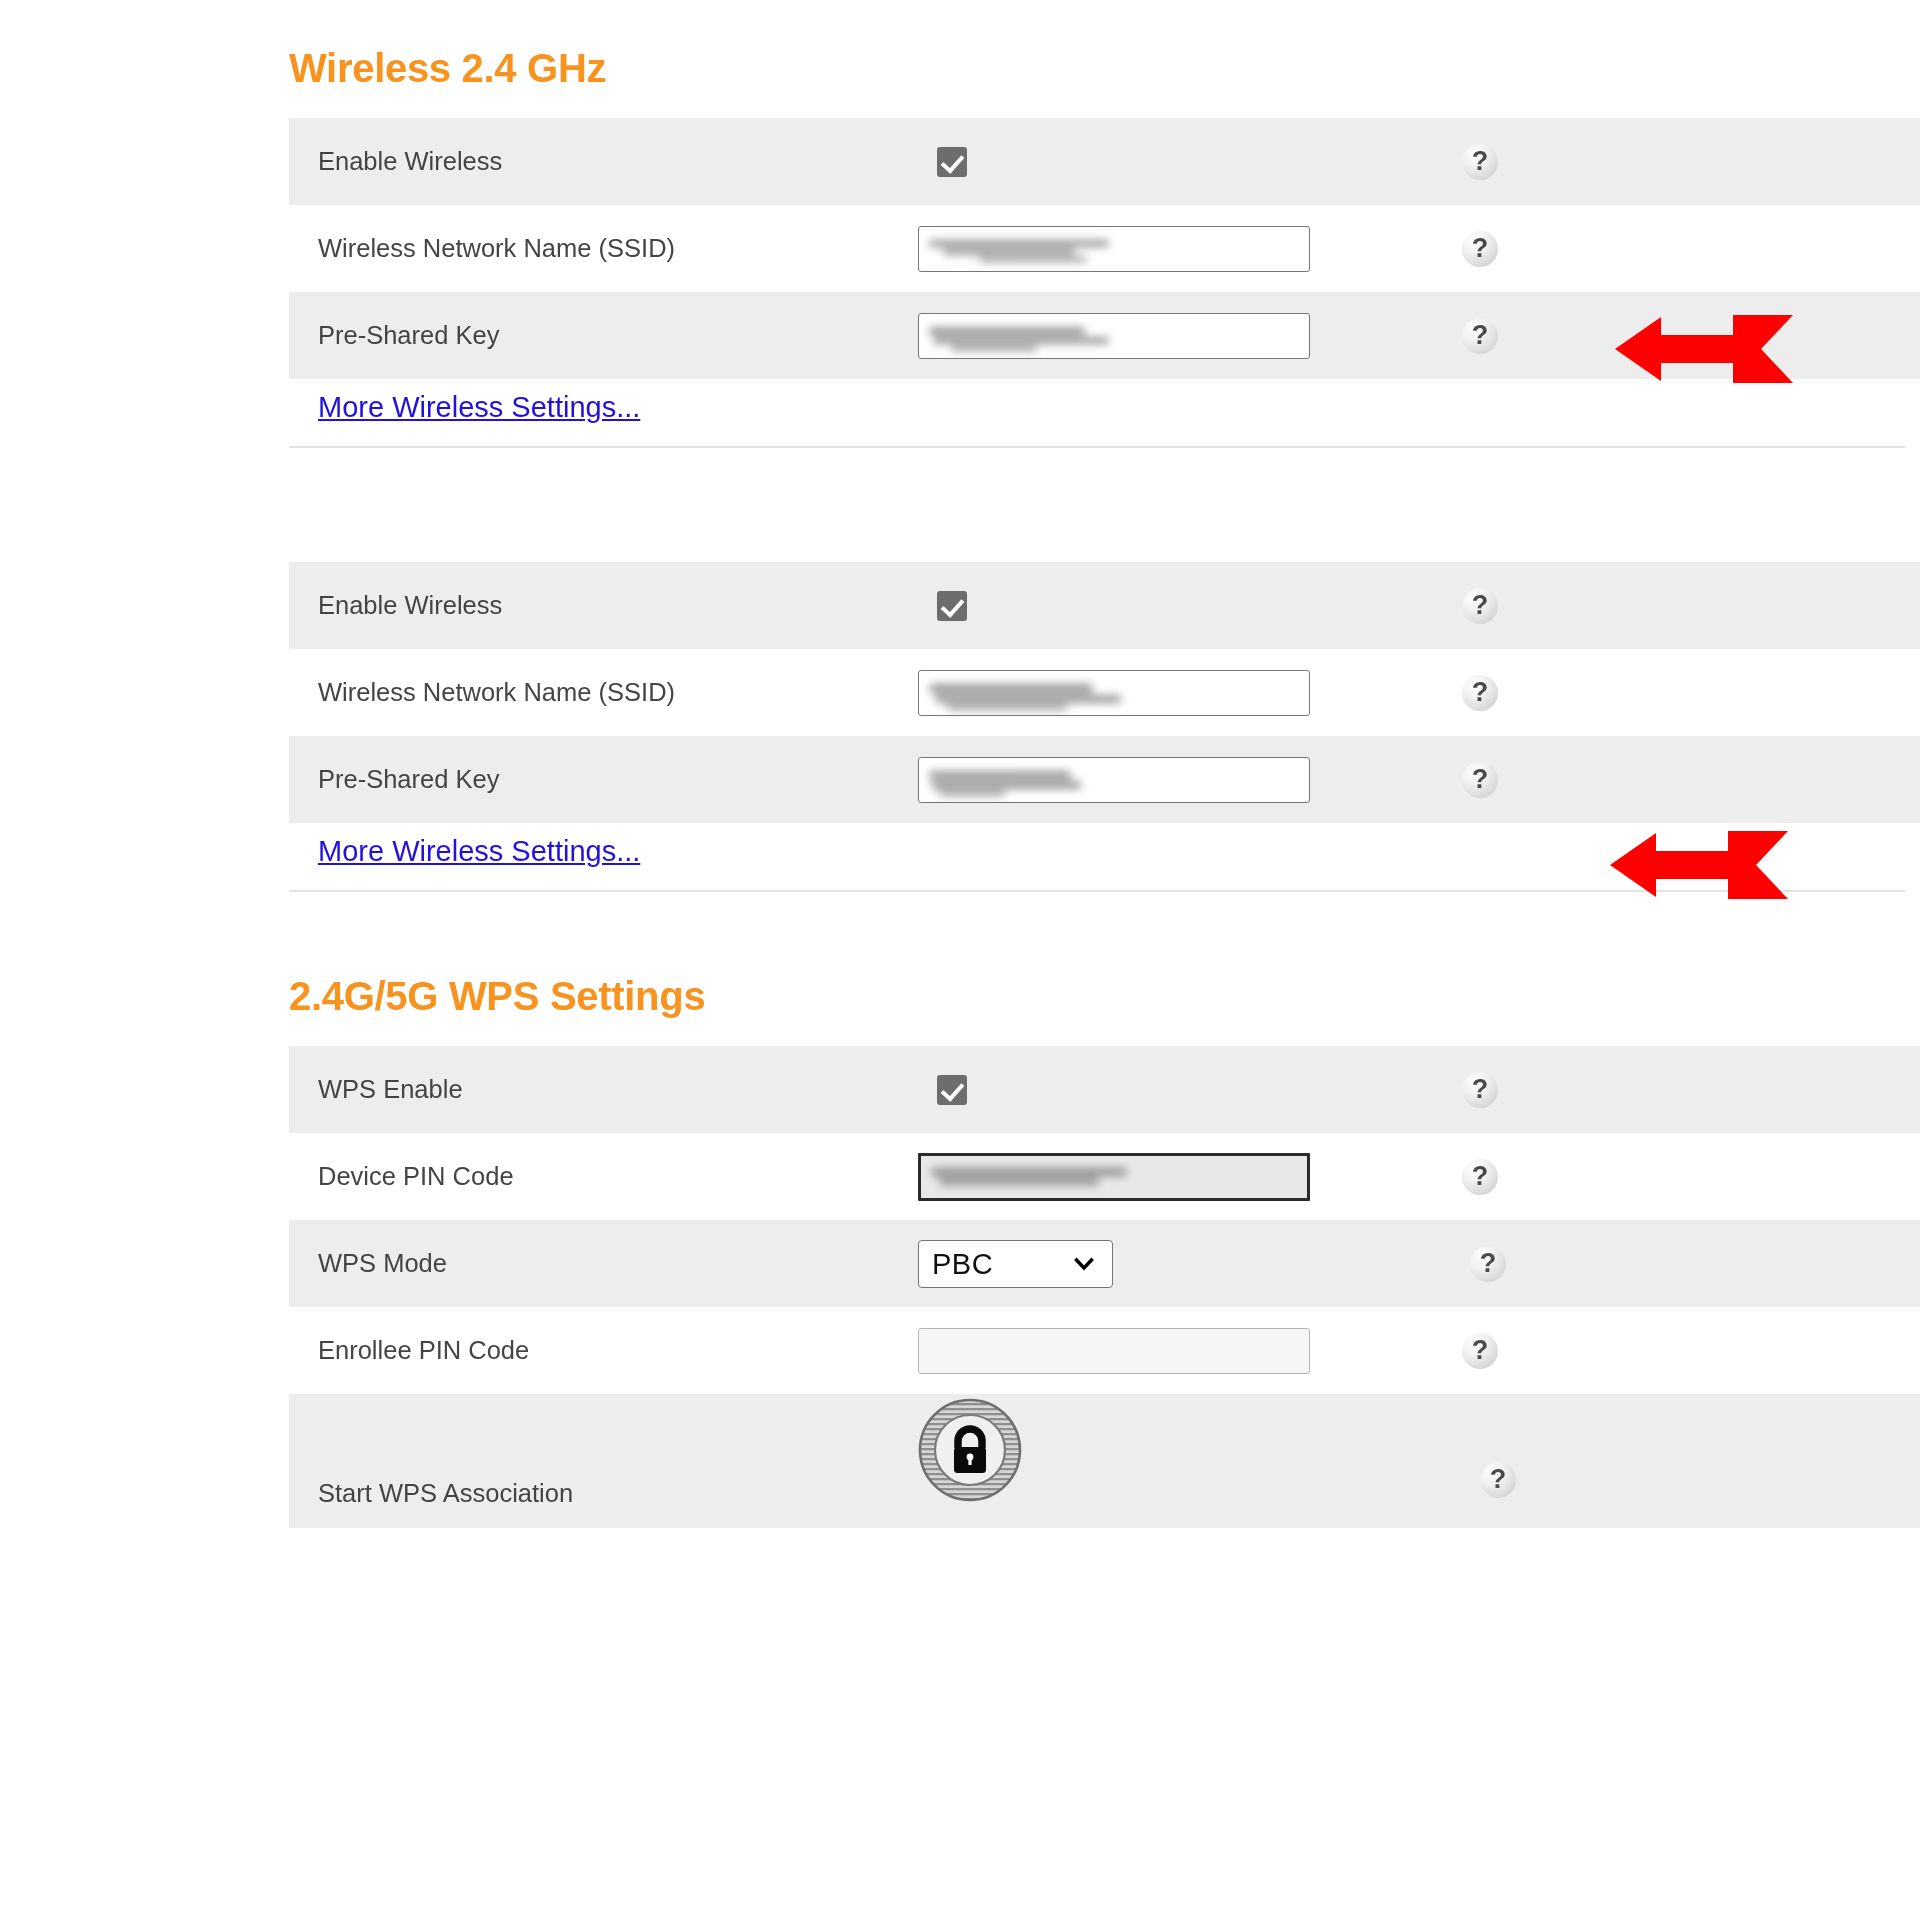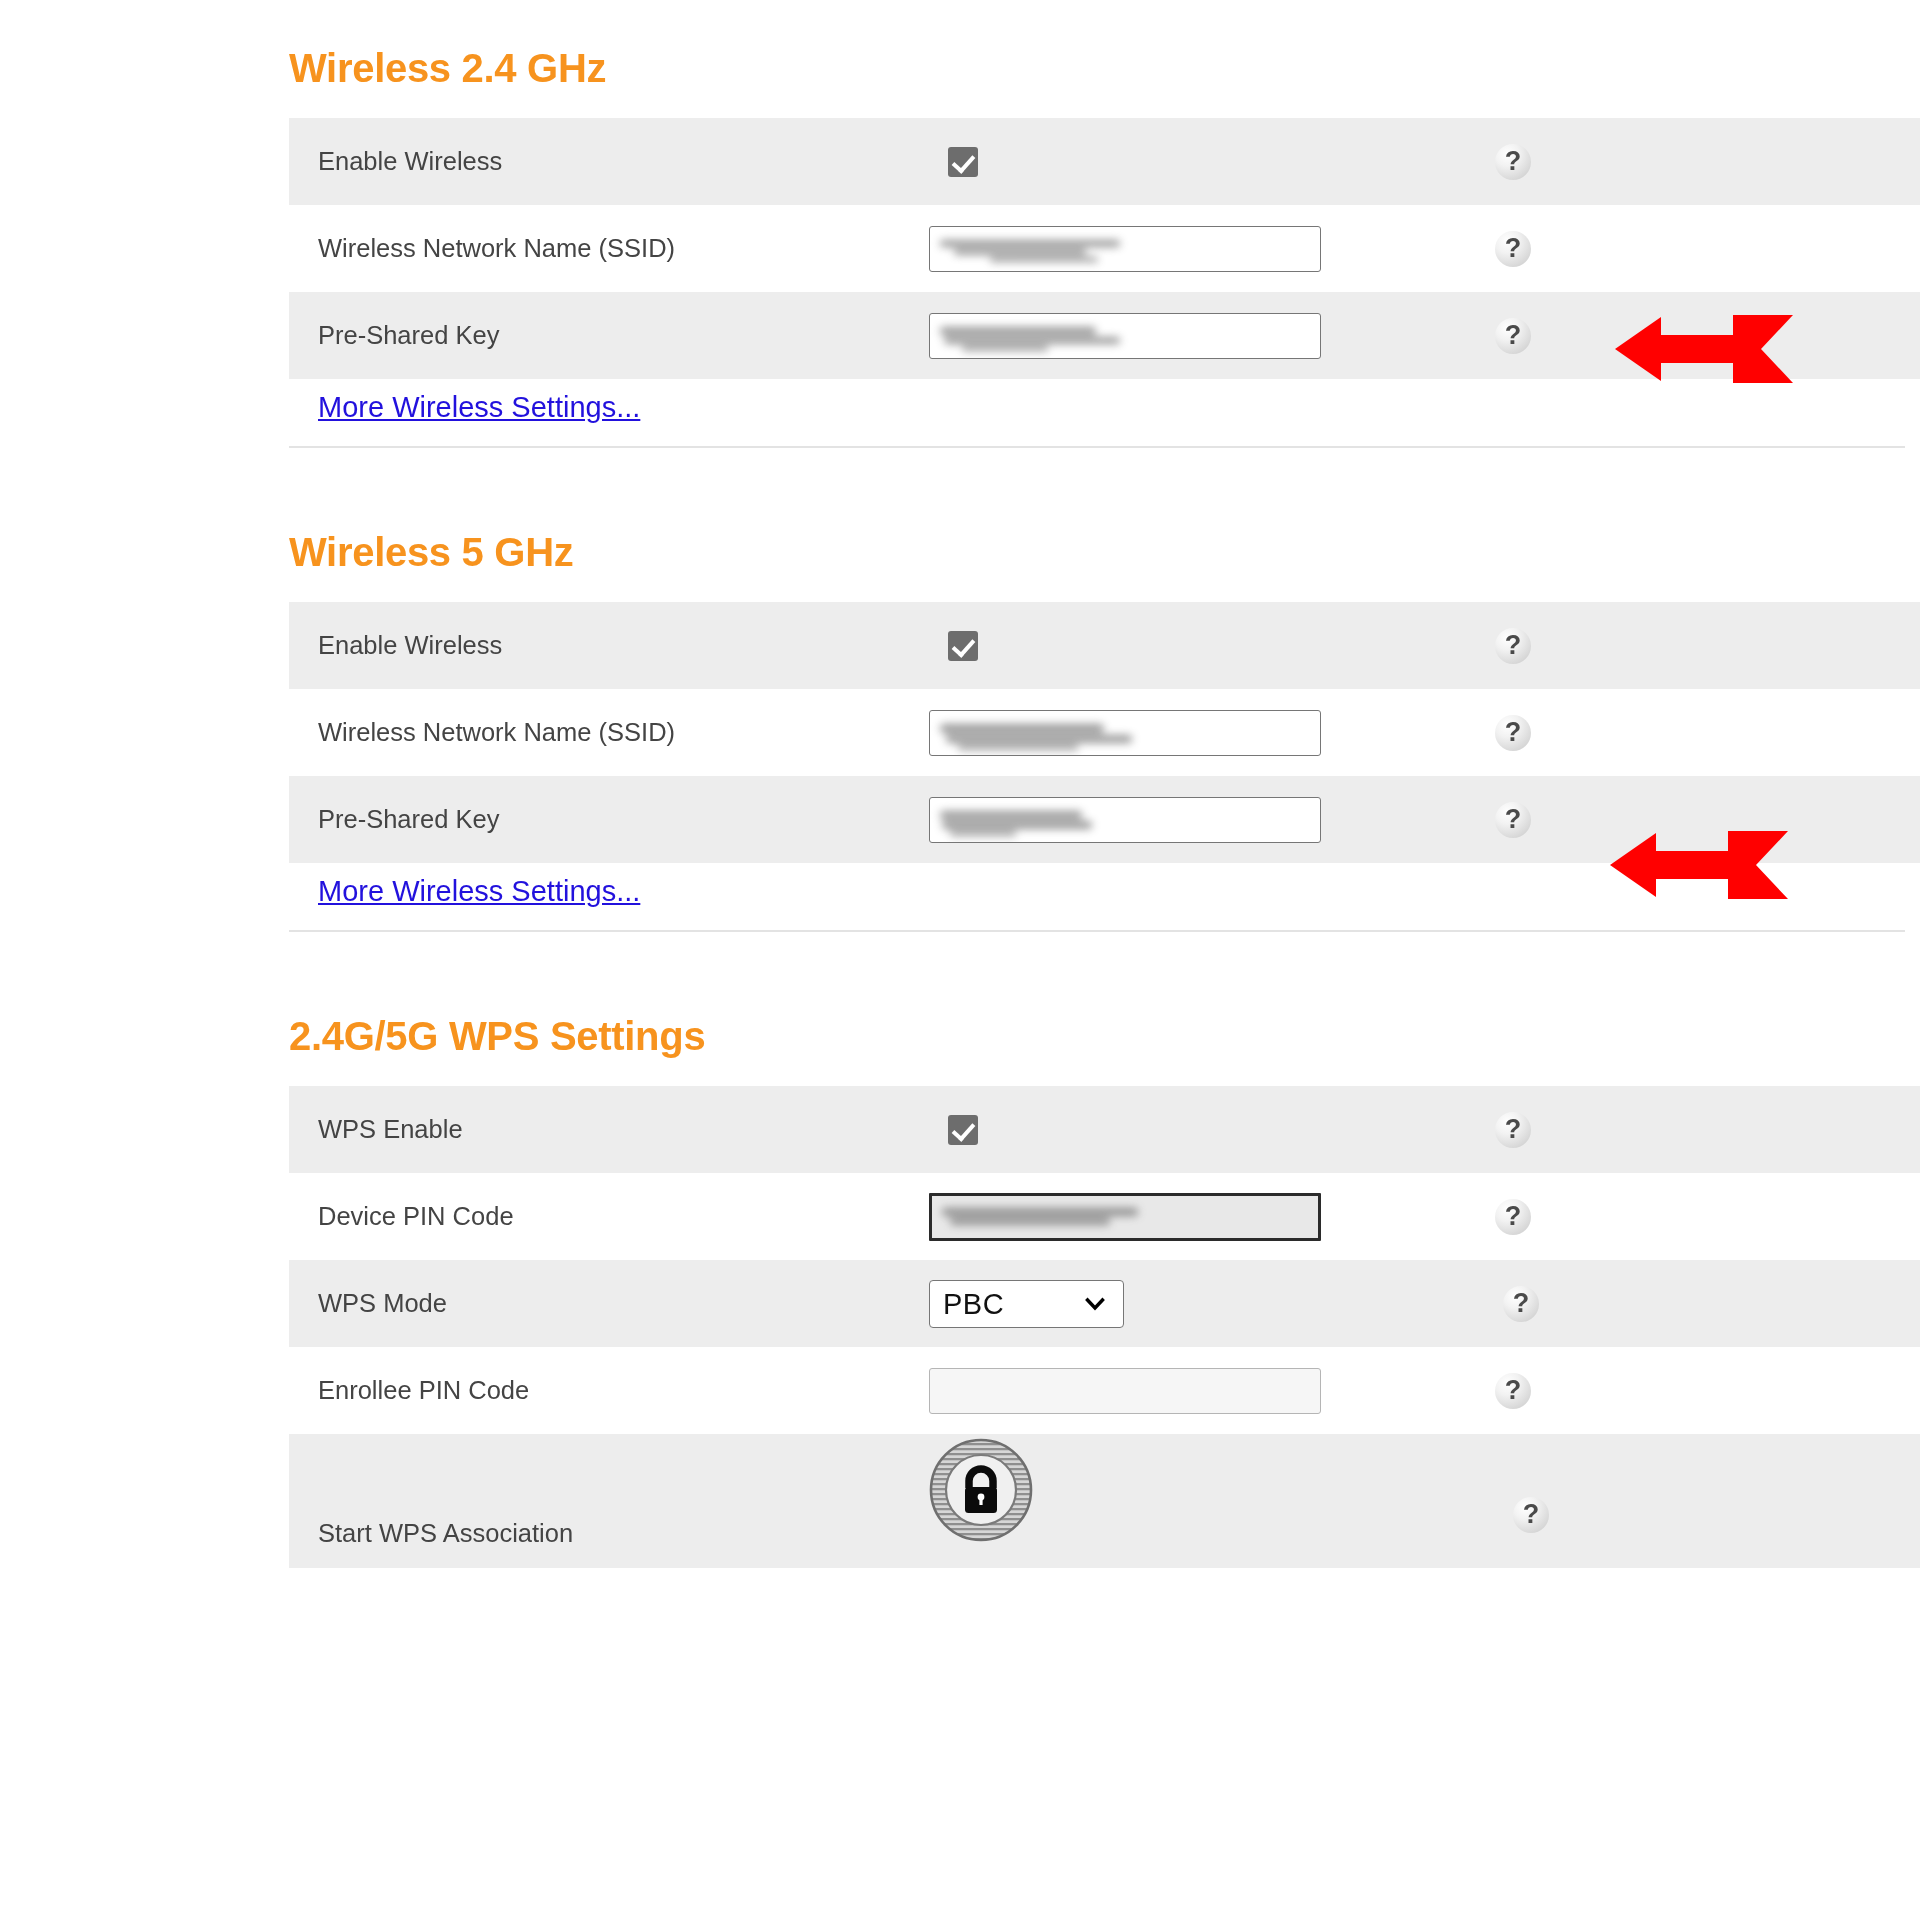--- a/index.html
+++ b/index.html
@@ -37,21 +37,21 @@
   .settings-table {
     width: 1616px;
     margin-left: 289px;
     border-collapse: collapse;
     table-layout: fixed;
   }
   .settings-table tr.row-alt { background: #EDEDED; }
   .settings-table tr.row-plain { background: #FFFFFF; }
 
   .settings-table td {
-    padding: 11px;
+    padding: 0;
     vertical-align: middle;
   }
   td.cell-label {
     width: 600px;
     padding-left: 29px;
     font-size: 25.5px;
     color: #444444;
     white-space: nowrap;
   }
   td.cell-control {
@@ -311,23 +311,20 @@
       <td class="cell-note"></td>
     </tr>
   </tbody>
     </table>
 
   <div class="more-link-wrap">
     <a class="more-link">More Wireless Settings...</a>
   </div>
 
   <div class="sec-gap-2"></div>
-  <div style="margin-left:289px;">
-    <h2 class="section-title">Wireless 5 GHz</h2>
-  </div>
   <div class="title-gap"></div>
 
   <table class="settings-table">
     <tbody>
         <tr class="row-alt row-h-std">
       <td class="cell-label">Enable Wireless</td>
       <td class="cell-control">
         <span class="checkbox"></span>
       </td>
       <td class="cell-help">

